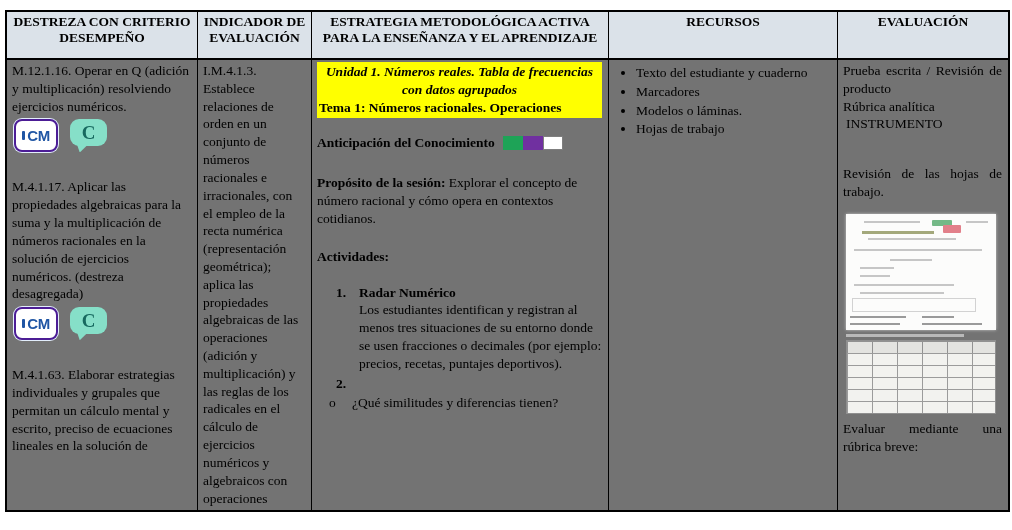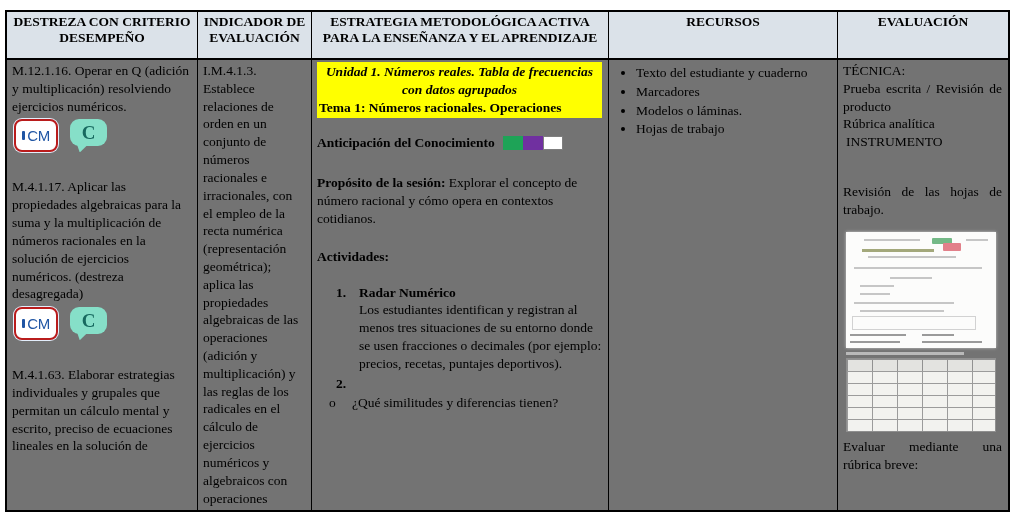--- a/index.html
+++ b/index.html
@@ -26,23 +26,23 @@
     box-sizing:border-box;border-right:1px solid #000;font-size:13.5px;line-height:1.32;
     padding:2px 6px 2px 5px;overflow:hidden;
   }
   .bcell:last-child{border-right:none;}
 
   
   .dz-par{margin:0 0 4px 0;}
   .icon-row{display:flex;align-items:flex-start;margin:4px 0 26px 2px;}
   .icon-cm{
     display:inline-flex;align-items:center;justify-content:center;
-    width:40px;height:29px;background:#fff;border:2px solid #b91c1c;border-radius:8px;
+    width:40px;height:29px;background:#fff;border:2px solid #4c1d95;border-radius:8px;
     box-shadow:0 0 0 1px #e3eefc;color:#1f55a4;font-family:"Liberation Sans",sans-serif;
-    font-weight:normal;font-size:15px;letter-spacing:-0.5px;
+    font-weight:bold;font-size:15px;letter-spacing:-0.5px;
   }
   .cm-bar{display:inline-block;width:3px;height:9px;background:#1f55a4;margin-right:2px;border-radius:1px;}
   .icon-c{
     position:relative;display:inline-flex;align-items:center;justify-content:center;
     width:37px;height:27px;background:#86dfc8;border-radius:9px;margin-left:12px;
     color:#17695f;font-weight:bold;font-size:19px;
   }
   .icon-c::after{
     content:"";position:absolute;left:7px;bottom:-6px;width:11px;height:8px;background:#86dfc8;
     clip-path:polygon(0 0,100% 0,25% 100%);
@@ -189,21 +189,20 @@
         <ul class="rec-list">
           <li>Texto del estudiante y cuaderno</li>
           <li>Marcadores</li>
           <li>Modelos o láminas.</li>
           <li>Hojas de trabajo</li>
         </ul>
       </div>
 
       <div class="bcell c5">
         <div class="ev-block">
-          <p class="ev-line">TÉCNICA:</p>
           <p class="ev-line">Prueba escrita / Revisión de producto</p>
           <p class="ev-line">Rúbrica analítica</p>
           <p class="ev-line ev-indent">INSTRUMENTO</p>
         </div>
         <p class="ev-revision">Revisión de las hojas de trabajo.</p>
 
         <div class="thumb1">
           <div class="t1" style="left:18px;top:7px;width:56px;"></div>
           <div class="chip chip-green"></div>
           <div class="chip chip-red"></div>

